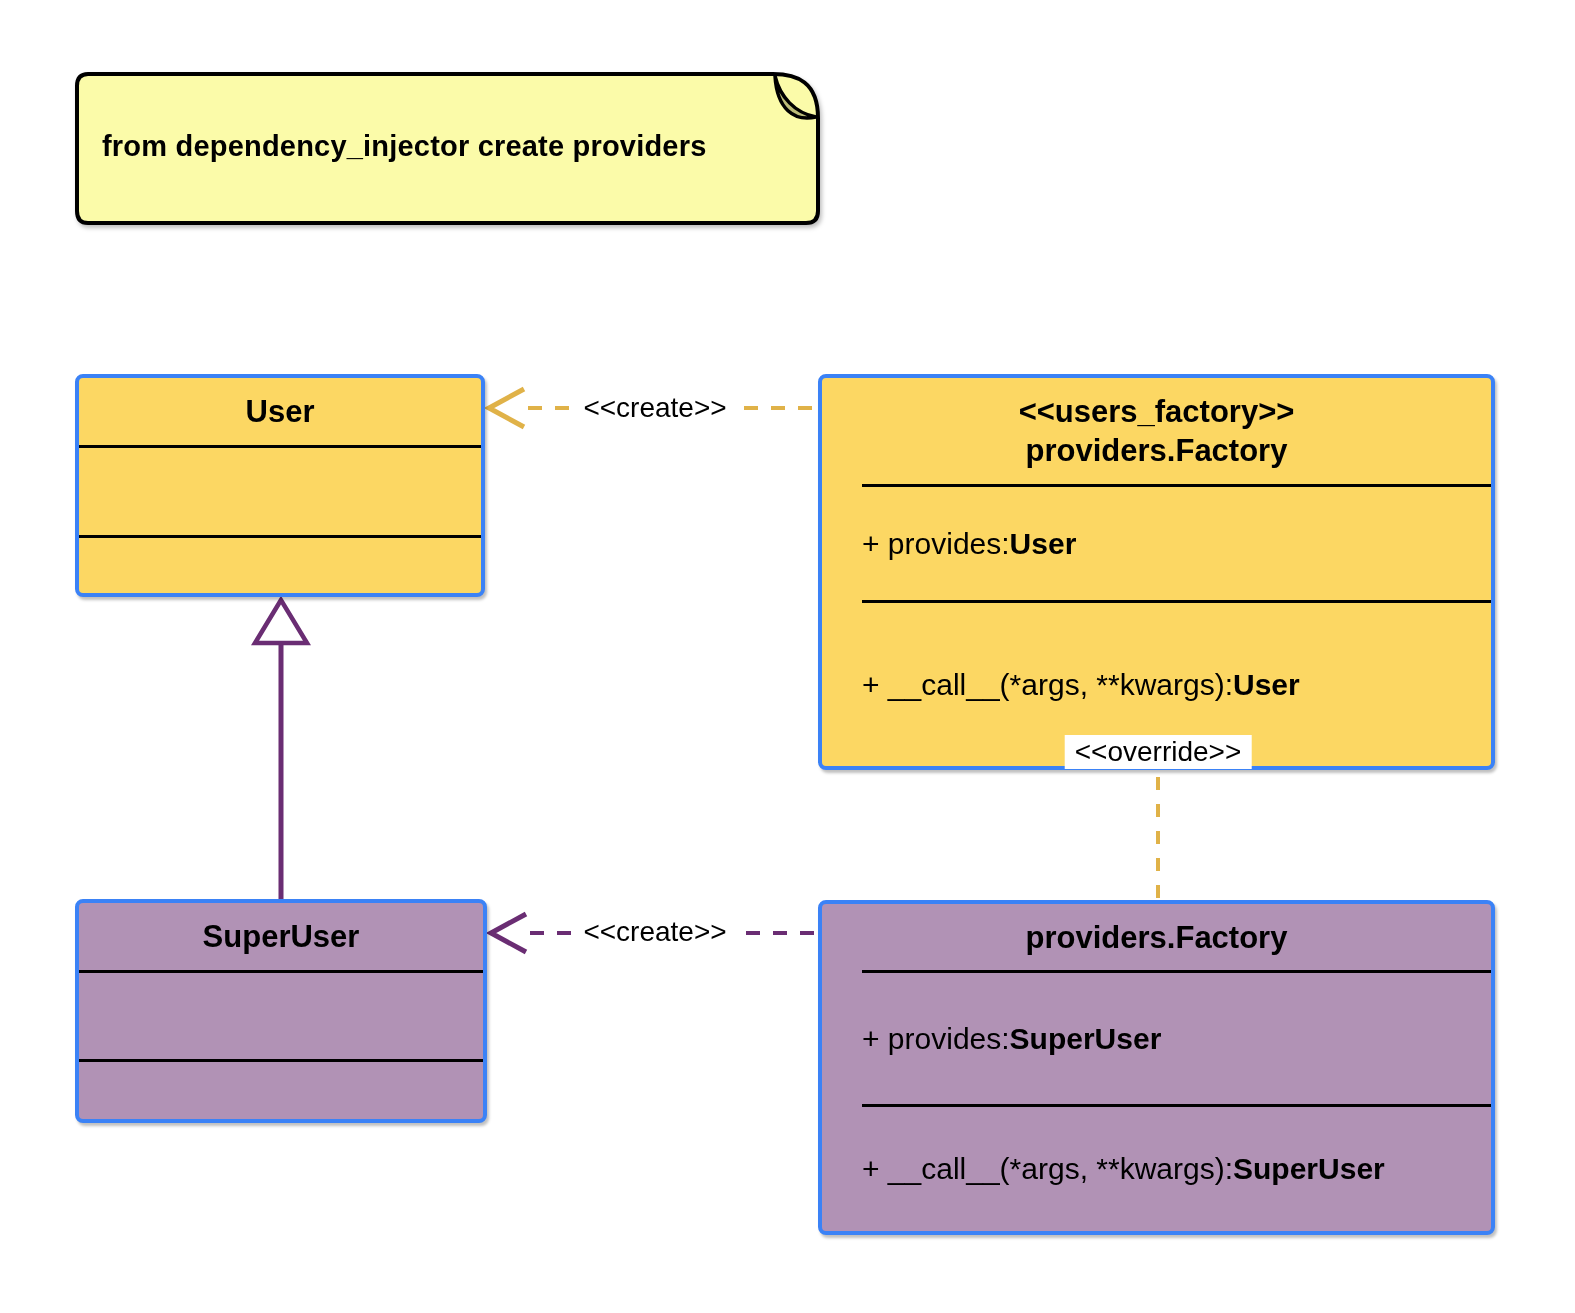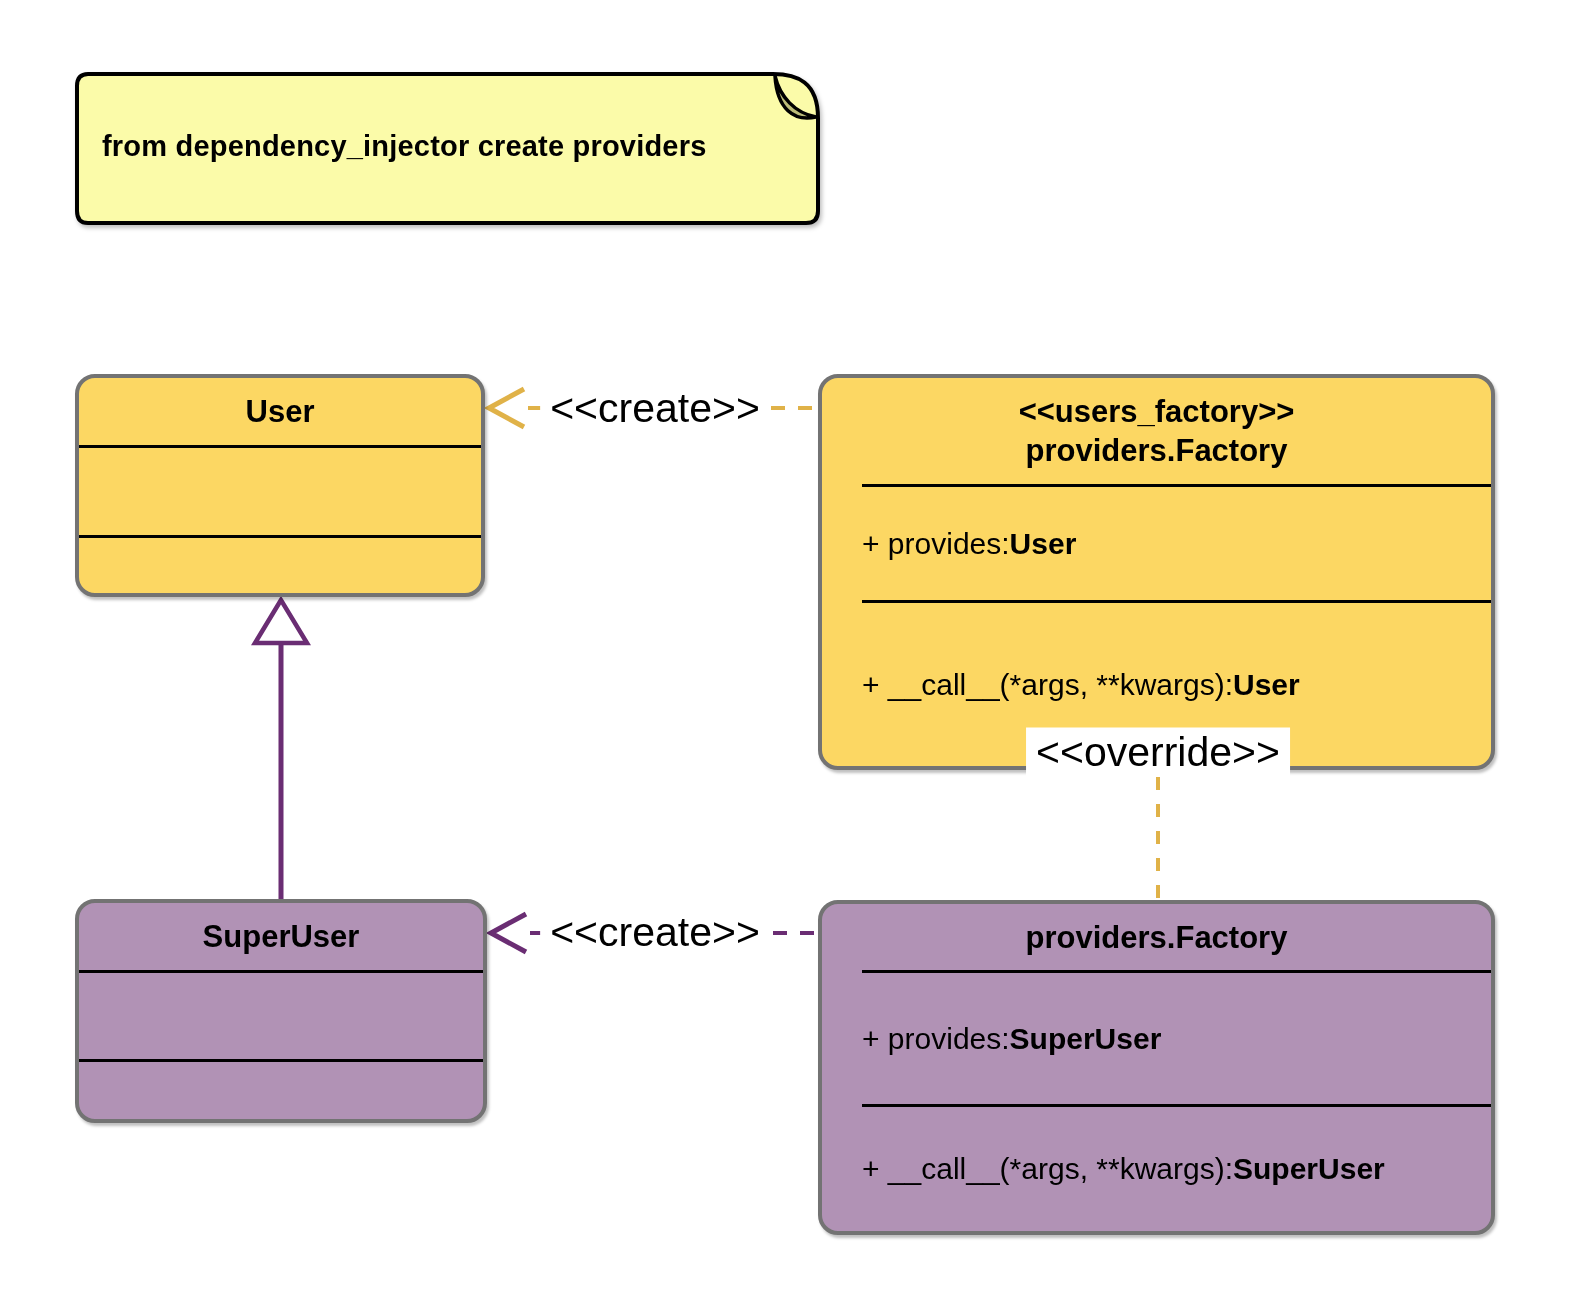--- a/index.html
+++ b/index.html
@@ -7,34 +7,34 @@
   .canvas{position:relative;width:1575px;height:1313px;background:#fff;overflow:hidden;}
   .edges{position:absolute;left:0;top:0;width:1575px;height:1313px;pointer-events:none;}
 
   
   .note{position:absolute;left:75px;top:72px;width:745px;height:153px;filter:drop-shadow(2px 3px 2px rgba(0,0,0,0.25));}
   .note-svg{position:absolute;left:0;top:0;width:100%;height:100%;}
   .note-text{position:absolute;left:0;top:0;right:0;bottom:0;display:flex;align-items:center;
              padding:0 30px 4px 27px;font-weight:bold;font-size:29px;letter-spacing:0.2px;}
 
   
-  .class-box{position:absolute;display:flex;flex-direction:column;border:4px solid #737373;
-             border-radius:20px;box-sizing:border-box;box-shadow:2px 3px 3px rgba(0,0,0,0.25);}
+  .class-box{position:absolute;display:flex;flex-direction:column;border:4px solid #3b82f6;
+             border-radius:8px;box-sizing:border-box;box-shadow:2px 3px 3px rgba(0,0,0,0.25);}
   .yellow{background:var(--yellow-fill,#FCD763);}
   .purple{background:var(--purple-fill,#B192B5);}
   .cmp{box-sizing:border-box;flex:0 0 auto;}
   .cmp + .cmp{border-top:3px solid #000;}
   .grow{flex:1 1 auto;text-align:right;}
   .cmp-title{display:flex;flex-direction:column;align-items:center;justify-content:center;
              font-weight:bold;font-size:31px;line-height:39px;}
   .member{display:flex;align-items:center;font-size:30px;white-space:nowrap;margin-left:40px;}
 
   
   .edge-label{position:absolute;transform:translate(-50%,-50%);background:#fff;
-              padding:1px 10px;font-size:41px;white-space:nowrap;}
+              padding:1px 10px;font-size:28px;white-space:nowrap;}
 </style>
 </head>
 <body>
 
 <div class="canvas">
 
   <svg class="edges" viewBox="0 0 1575 1313" aria-hidden="true">
 
     <line x1="281" y1="899" x2="281" y2="642" style="stroke:var(--purple-stroke,#6A2D73);stroke-width:5"></line>
     <polygon points="281,600 255,643 307,643" style="fill:#ffffff;stroke:var(--purple-stroke,#6A2D73);stroke-width:4.5;stroke-linejoin:miter"></polygon>

